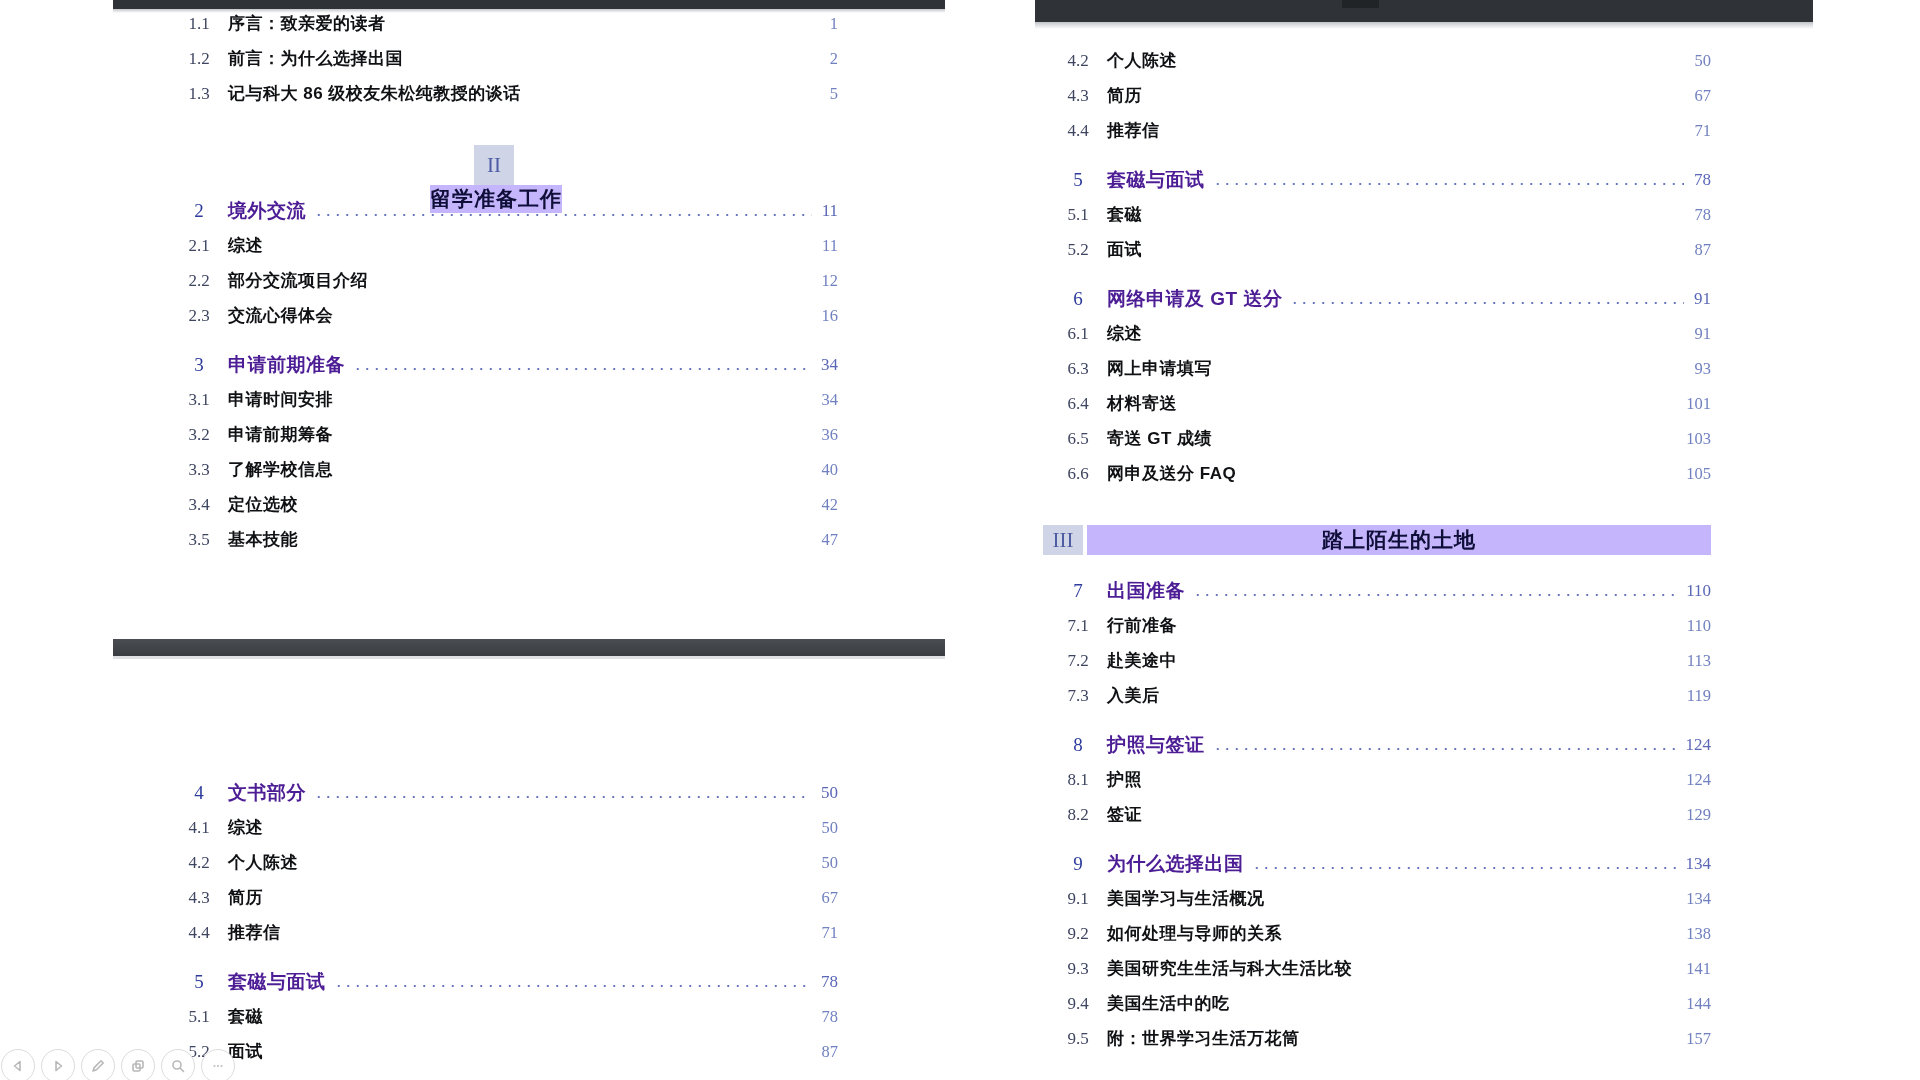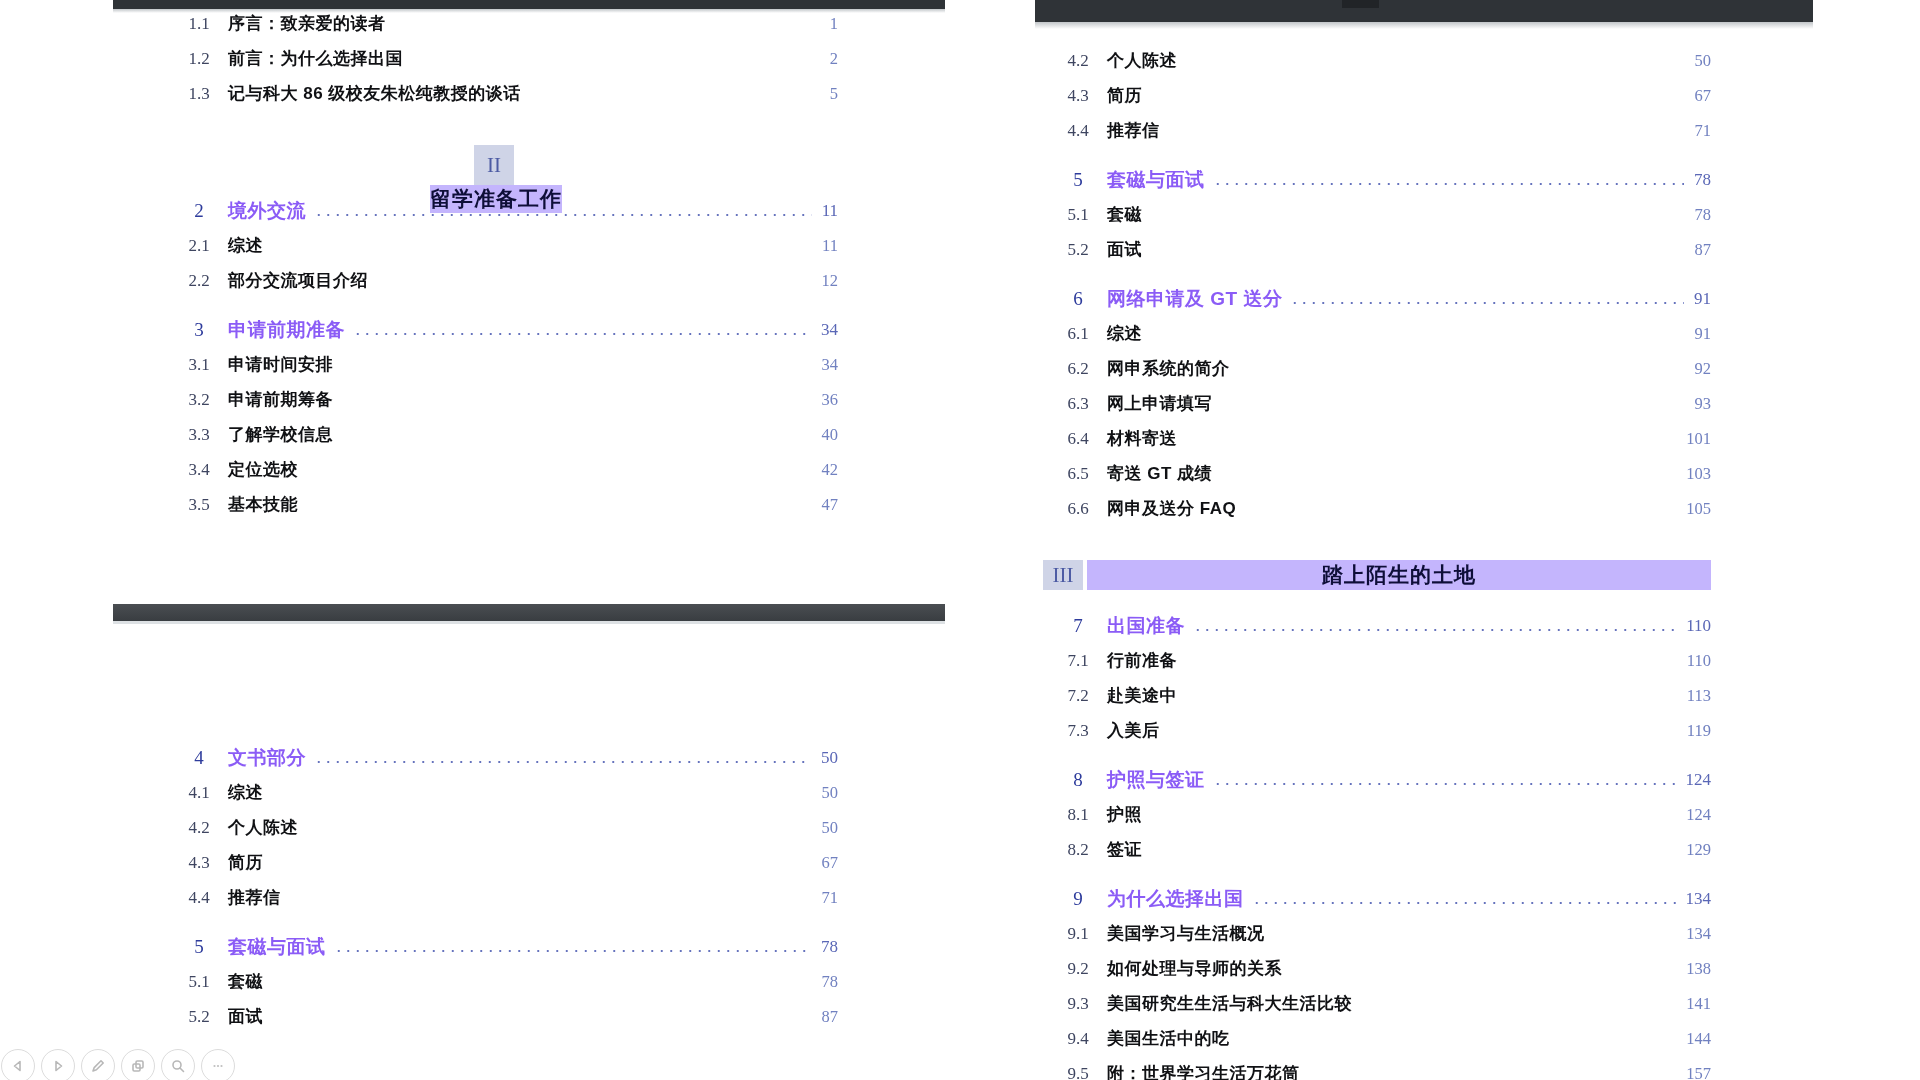--- a/index.html
+++ b/index.html
@@ -29,21 +29,21 @@
   .toc-row { display:flex; align-items:center; height:35px; }
   .num { width:58px; flex:0 0 58px; font-family:"Liberation Serif", serif;
          font-size:17px; color:#3e4560;text-align:center; }
   .title { font-weight:700; font-size:17px; color:#101114; white-space:nowrap; letter-spacing:0.5px; }
   .leader { flex:1 1 auto; align-self:stretch; margin:0 10px 0 8px; }
   .pageno { font-family:"Liberation Serif", serif; font-size:16.5px; color:#7181c0;
             text-align:right; white-space:nowrap; }
 
   .row-chapter { margin-top:14px; }
   .row-chapter .num   { font-size:19px; color:#2e3c9c; }
-  .row-chapter .title { font-size:19px; color:#8b5cf6; }
+  .row-chapter .title { font-size:19px; color:#4c1d95; }
   .row-chapter .pageno{ font-size:17px; color:#5a67b6; }
   .row-chapter .leader{
       background-image:radial-gradient(circle, #6673bd 1.4px, rgba(0,0,0,0) 1.5px);
       background-size:9.5px 9.5px; background-repeat:repeat-x;
       background-position:left bottom 9px; }
 
   
   .row-part { margin-top:34px; margin-bottom:18px; height:30px; }
   .row-part + .row-chapter { margin-top:18px; }
   .page.left  .row-part { margin-left:-20px;flex-direction:column; }
@@ -114,20 +114,26 @@
           <span class="title">综述</span>
           <span class="leader"></span>
           <span class="pageno">11</span>
         </div>
         <div class="toc-row row-sub">
           <span class="num">2.2</span>
           <span class="title">部分交流项目介绍</span>
           <span class="leader"></span>
           <span class="pageno">12</span>
         </div>
+        <div class="toc-row row-sub">
+          <span class="num">2.3</span>
+          <span class="title">交流心得体会</span>
+          <span class="leader"></span>
+          <span class="pageno">16</span>
+        </div>
         <div class="toc-row row-chapter">
           <span class="num">3</span>
           <span class="title">申请前期准备</span>
           <span class="leader"></span>
           <span class="pageno">34</span>
         </div>
         <div class="toc-row row-sub">
           <span class="num">3.1</span>
           <span class="title">申请时间安排</span>
           <span class="leader"></span>
@@ -263,26 +269,20 @@
           <span class="leader"></span>
           <span class="pageno">91</span>
         </div>
         <div class="toc-row row-sub">
           <span class="num">6.1</span>
           <span class="title">综述</span>
           <span class="leader"></span>
           <span class="pageno">91</span>
         </div>
         <div class="toc-row row-sub">
-          <span class="num">6.2</span>
-          <span class="title">网申系统的简介</span>
-          <span class="leader"></span>
-          <span class="pageno">92</span>
-        </div>
-        <div class="toc-row row-sub">
           <span class="num">6.3</span>
           <span class="title">网上申请填写</span>
           <span class="leader"></span>
           <span class="pageno">93</span>
         </div>
         <div class="toc-row row-sub">
           <span class="num">6.4</span>
           <span class="title">材料寄送</span>
           <span class="leader"></span>
           <span class="pageno">101</span>

